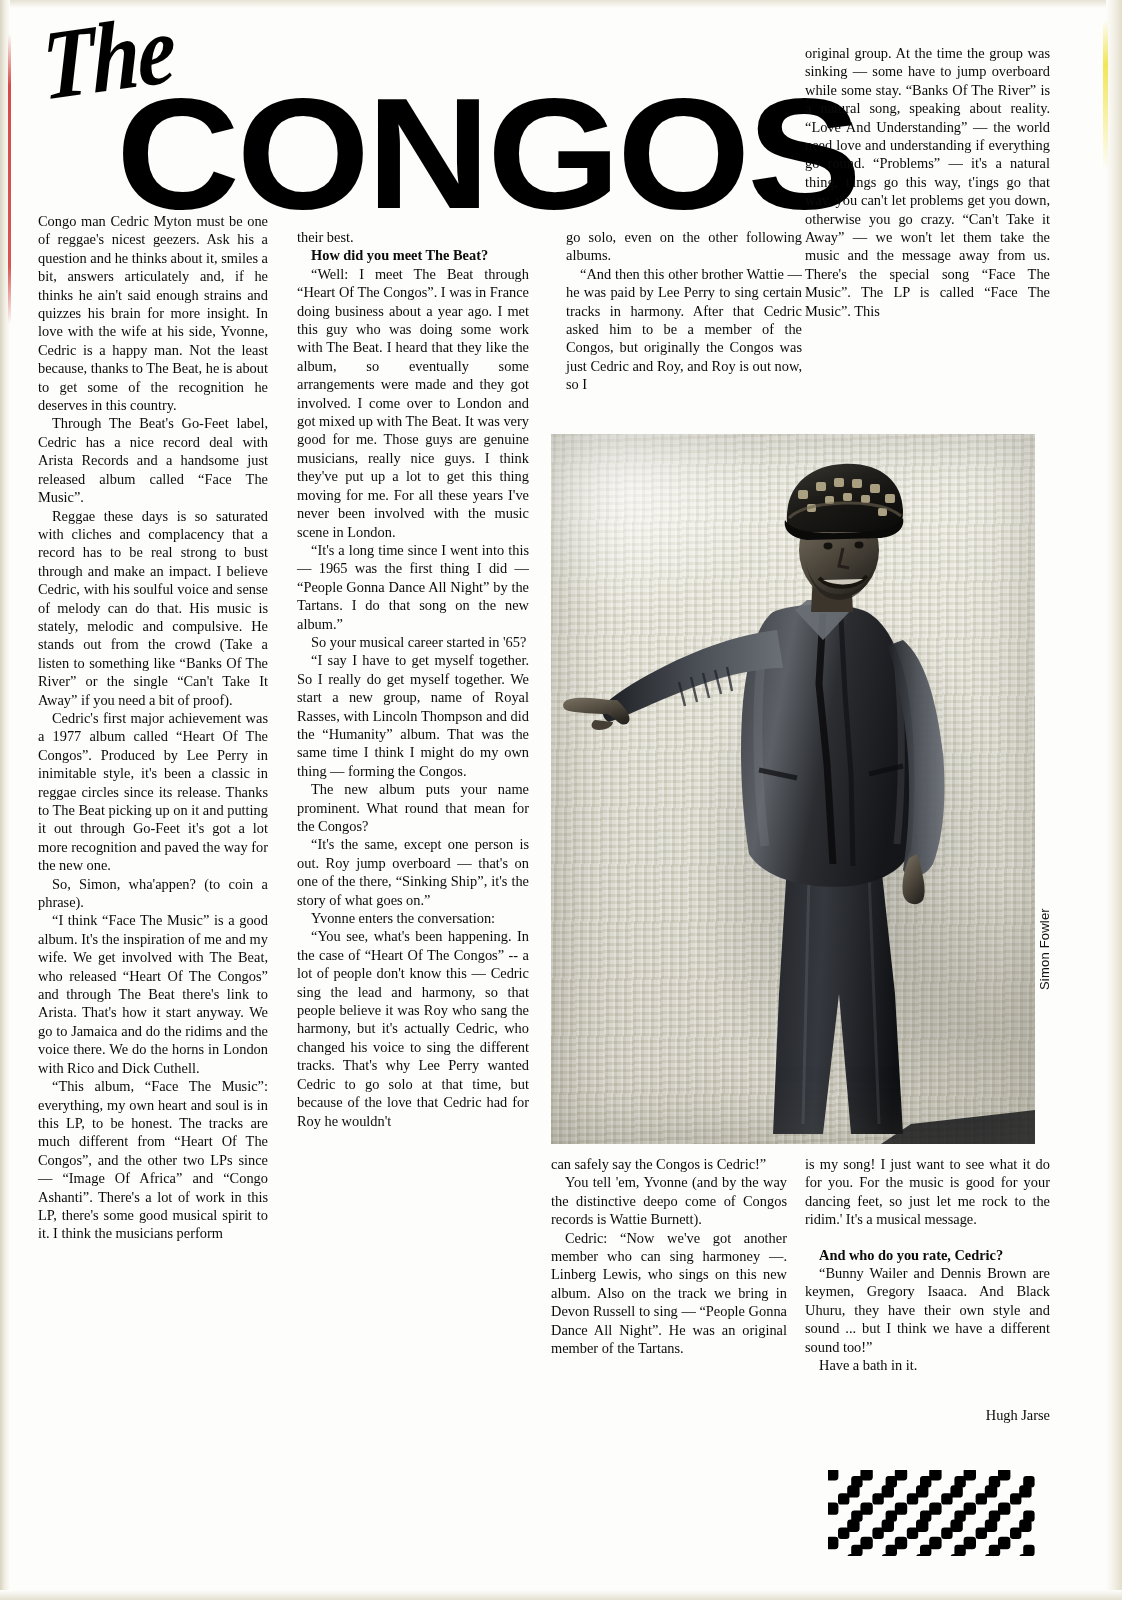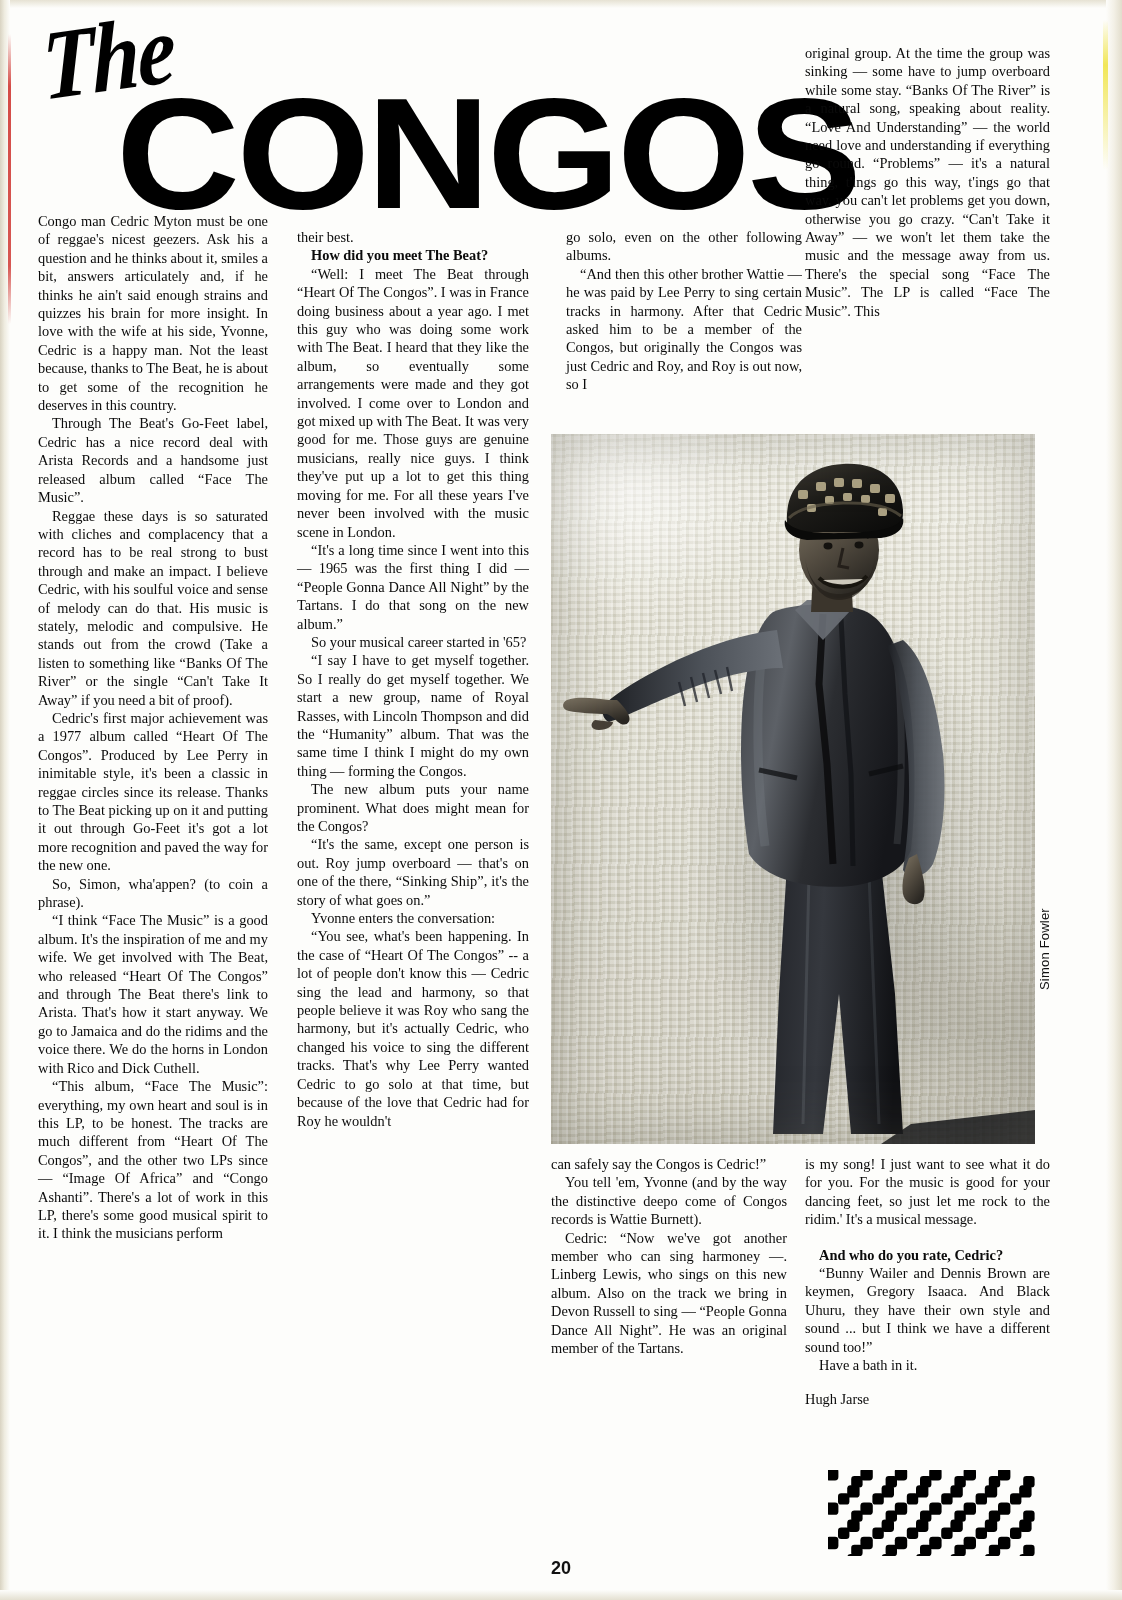--- a/index.html
+++ b/index.html
@@ -108,21 +108,22 @@
     word-spacing: -0.1px;
   }
   .col p {
     margin: 0;
     text-indent: 14px;
   }
   .col p.noindent { text-indent: 0; }
   .col p.q { font-weight: bold; }
   .col p.byline {
     text-indent: 0;
-    margin-top: 16px;
+    text-align: right;
+    margin-top: 32px;
   }
   .col p.sep-space { margin-top: 17px; }
 
   
   #col1 { left: 38px;  top: 212px; width: 230px; }
   #col2 { left: 297px; top: 228px; width: 232px; }
   #col3a{ left: 566px; top: 228px; width: 236px; }
   #col3b{ left: 551px; top: 1155px; width: 236px; }
   #col4a{ left: 805px; top: 44px;  width: 245px; }
   #col4b{ left: 805px; top: 1155px; width: 245px; }
@@ -232,21 +233,21 @@
       <p>“I think “Face The Music” is a good album. It's the inspiration of me and my wife. We get involved with The Beat, who released “Heart Of The Congos” and through The Beat there's link to Arista. That's how it start anyway. We go to Jamaica and do the ridims and the voice there. We do the horns in London with Rico and Dick Cuthell.</p>
       <p>“This album, “Face The Music”: everything, my own heart and soul  is in this LP, to be honest. The tracks are much different from “Heart Of The Congos”, and the other two LPs since — “Image Of Africa” and “Congo Ashanti”. There's a lot of work in this LP, there's some good musical spirit to it. I think the musicians perform</p>
     </div>
   <div class="col" id="col2">
       <p class="noindent">their best.</p>
       <p class="q">How did you meet The Beat?</p>
       <p>“Well: I meet The Beat through “Heart Of The Congos”. I was in France doing business about a year ago. I met this guy who was doing some work with The Beat. I heard that they like the album, so eventually some arrangements were made and they got involved. I come over to London and got mixed up with The Beat. It was very good for me. Those guys are genuine musicians, really nice guys. I think they've put up a lot to get this thing moving for me. For all these years I've never been involved with the music scene in London.</p>
       <p>“It's a long time since I went into this — 1965 was the first thing I did — “People Gonna Dance All Night” by the Tartans. I do that song on the new album.”</p>
       <p>So your musical career started in '65?</p>
       <p>“I say I have to get myself together. So I really do get myself together. We start a new group, name of Royal Rasses, with Lincoln Thompson and did the “Humanity” album. That was the same time I think I might do my own thing — forming the Congos.</p>
-      <p>The new album puts your name prominent. What does might mean for the Congos?</p>
+      <p>The new album puts your name prominent. What round that mean for the Congos?</p>
       <p>“It's the same, except one person is out. Roy jump overboard — that's on one of the there, “Sinking Ship”, it's the story of what goes on.”</p>
       <p>Yvonne enters the conversation:</p>
       <p>“You see, what's been happening. In the case of “Heart Of The Congos” -- a lot of people don't know this — Cedric sing the lead and harmony, so that people believe it was Roy who sang the harmony, but it's actually Cedric, who changed his voice to sing the different tracks. That's why Lee Perry wanted Cedric to go solo at that time, but because of the love that Cedric had for Roy he wouldn't</p>
     </div>
   <div class="col" id="col3a">
       <p class="noindent">go solo, even on the other following albums.</p>
       <p>“And then this other brother Wattie — he was paid by Lee Perry to sing certain tracks in harmony. After that Cedric asked him to be a member of the Congos, but originally the Congos was just Cedric and Roy, and Roy is out now, so I</p>
     </div>
   <div class="col" id="col3b">
       <p class="noindent">can safely say the Congos is Cedric!”</p>
@@ -463,15 +464,14 @@
             <rect x="44.4" y="92.0" width="11.408000000000001" height="11.408000000000001" rx="3.2"></rect>
             <rect x="78.8" y="92.0" width="11.408000000000001" height="11.408000000000001" rx="3.2"></rect>
             <rect x="113.2" y="92.0" width="11.408000000000001" height="11.408000000000001" rx="3.2"></rect>
             <rect x="147.6" y="92.0" width="11.408000000000001" height="11.408000000000001" rx="3.2"></rect>
             <rect x="182.0" y="92.0" width="11.408000000000001" height="11.408000000000001" rx="3.2"></rect>
           </g>
       </g>
     </svg>
   </div>
 
-  <div class="folio">20</div>
 
 </div>
 
 </body></html>

